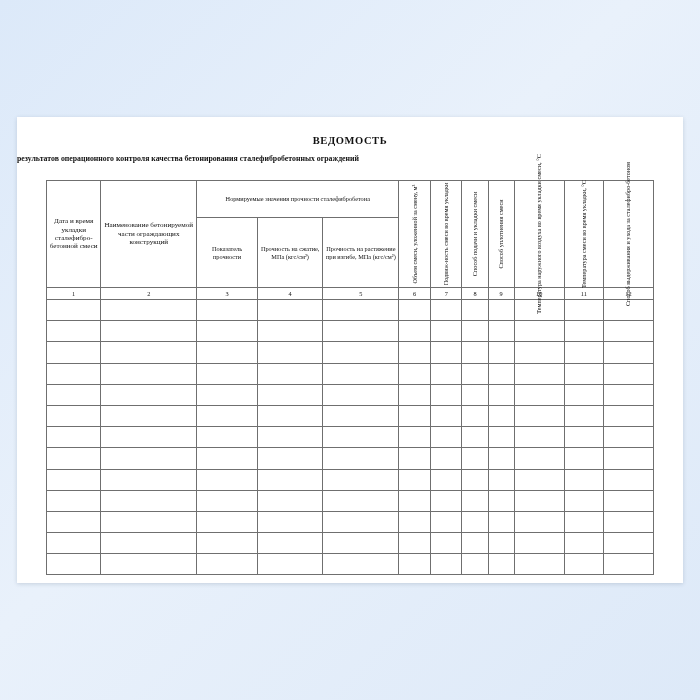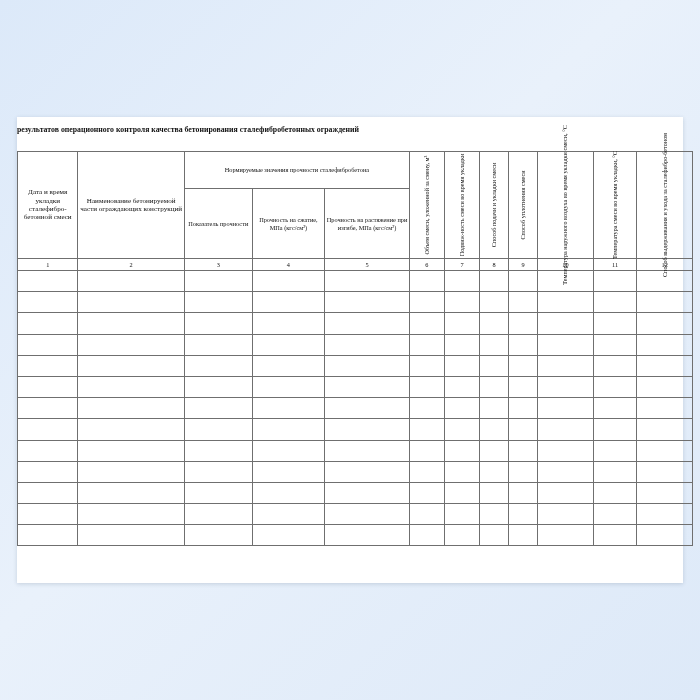--- a/index.html
+++ b/index.html
@@ -37,21 +37,21 @@
   .doc-subtitle {
     text-align: left;
     font-size: 7.8px;
     font-weight: bold;
     margin-top: 8px;
     color: #111;
   }
   table.grid {
     border-collapse: collapse;
     margin: 17px auto 6px auto;
-    width: 676px;
+    width: 608px;
     table-layout: fixed;
   }
   table.grid td, table.grid th {
     border: 1px solid #6f6f6f;
     padding: 0;
     font-weight: normal;
     color: #111;
     vertical-align: middle;
     text-align: center;
     font-size: 6.3px;
@@ -97,20 +97,21 @@
   col.c10 { width: 46px; }
   col.c11 { width: 36px; }
   col.c12 { width: 46px; }
 </style>
 </head>
 <body>
 
 <div id="page-wrap">
   <div class="sheet">
 
+    <div class="doc-title">ВЕДОМОСТЬ</div>
     <div class="doc-subtitle">результатов операционного контроля качества бетонирования сталефибробетонных ограждений</div>
 
     <table class="grid">
       <colgroup>
         <col class="c1">
           <col class="c2">
           <col class="c3">
           <col class="c4">
           <col class="c5">
         <col class="c6">

